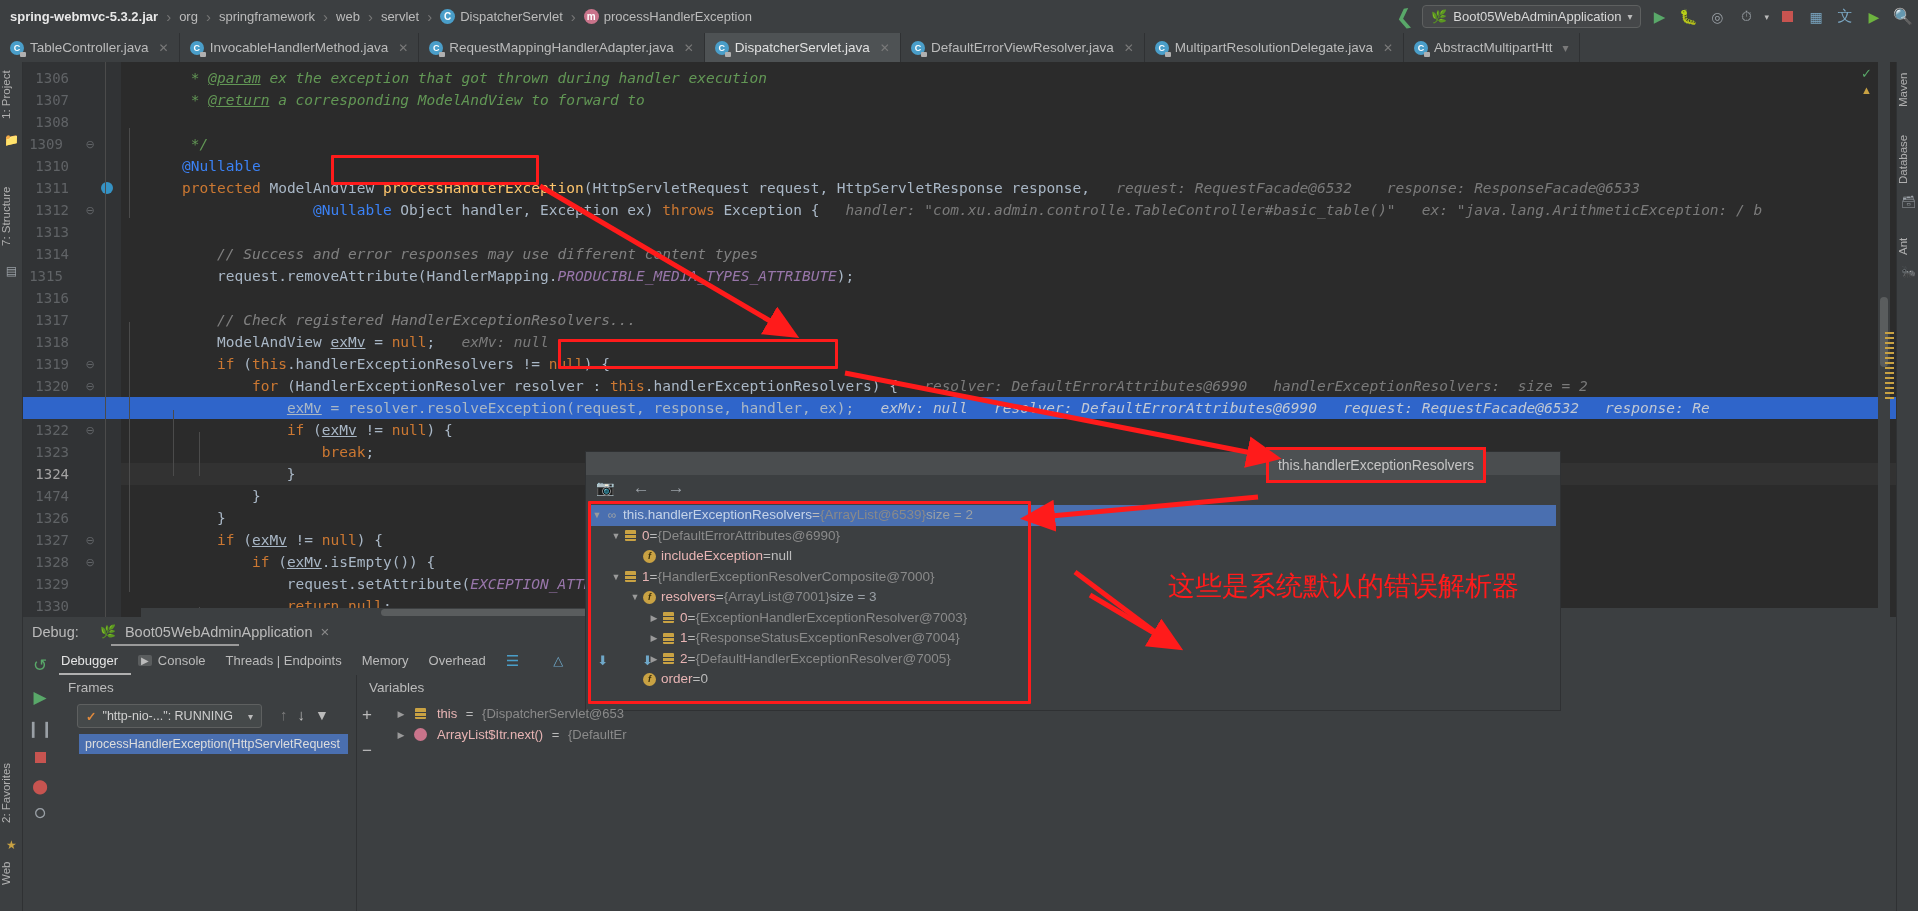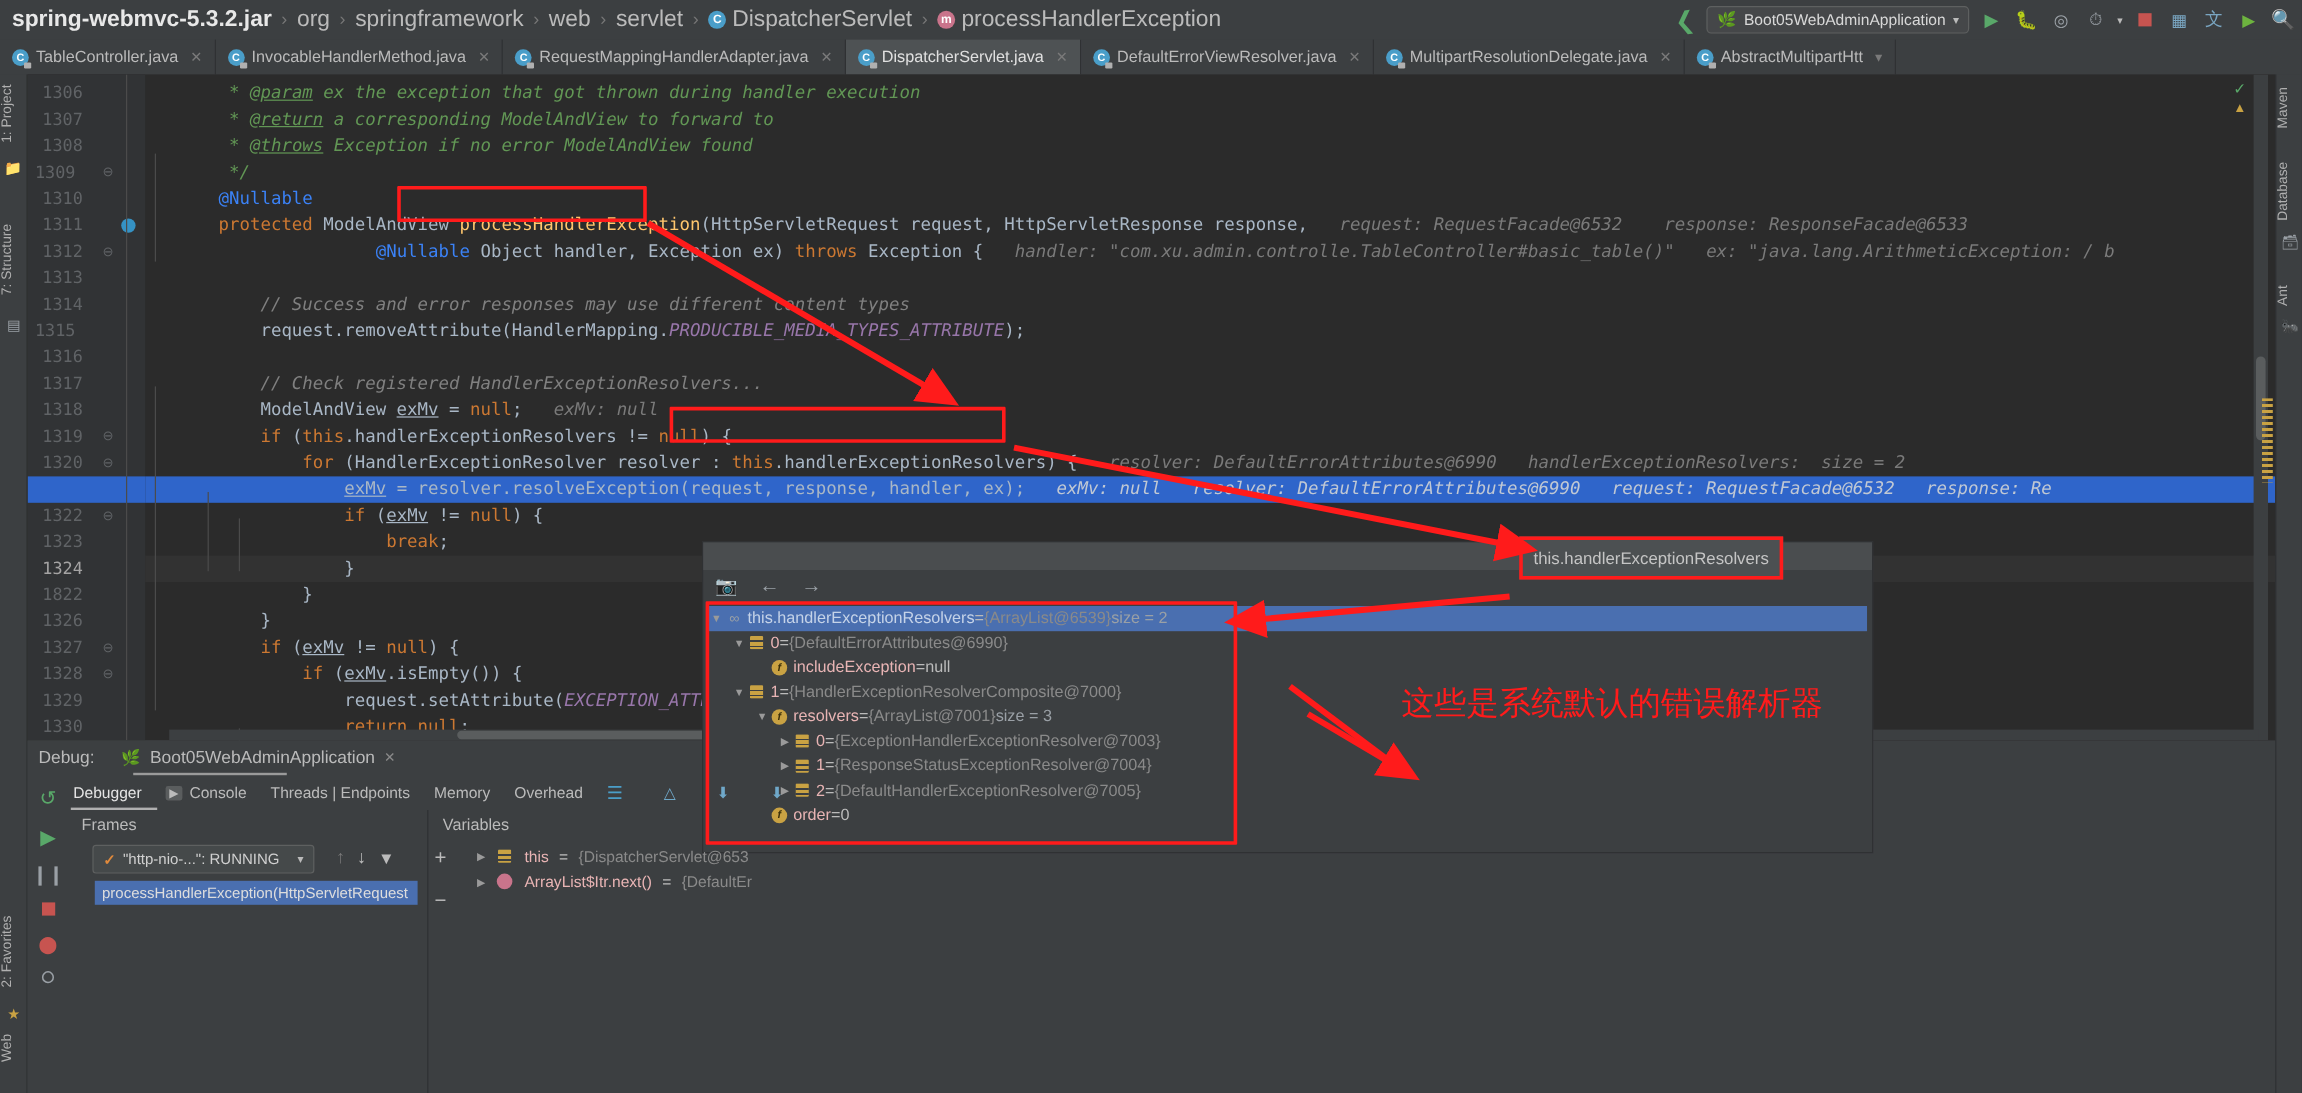--- a/index.html
+++ b/index.html
@@ -11,21 +11,21 @@
     font-family: "Liberation Sans", sans-serif;
   }
   #root { position: relative; width: 1918px; height: 911px; background: #3c3f41; }
 
   
   .topbar {
     position: absolute; left: 0; top: 0; width: 1918px; height: 33px;
     background: #3c3f41; display: flex; align-items: center;
   }
   .crumbs { display: flex; align-items: center; padding-left: 10px; height: 33px; }
-  .crumb { color: #bbbbbb; font-size: 19px; white-space: nowrap; }
+  .crumb { color: #bbbbbb; font-size: 13px; white-space: nowrap; }
   .crumb.bold { color: #e8e8e8; font-weight: bold; }
   .crumb-sep { color: #777; font-size: 15px; margin: 0 8px; }
   .crumb-ico {
     width: 15px; height: 15px; border-radius: 50%;
     display: inline-flex; align-items: center; justify-content: center;
     font-size: 10px; color: #fff; margin-right: 5px; font-weight: bold;
   }
   .ico-class { background: #4a9ec9; }
   .ico-method { background: #c9748b; }
 
@@ -342,34 +342,33 @@
         <div class="lnum" style="top: 291px;">1319</div>
         <div class="fold" style="top: 291px;">⊖</div>
         <div class="lnum" style="top: 313px;">1320</div>
         <div class="fold" style="top: 313px;">⊖</div>
         <div class="lnum" style="top: 335px;">1321</div>
         <div style="position: absolute; left: 0px; width: 98px; height: 22px; background: rgb(47, 101, 202); top: 335px;"></div>
         <div class="lnum" style="top: 357px;">1322</div>
         <div class="fold" style="top: 357px;">⊖</div>
         <div class="lnum" style="top: 379px;">1323</div>
         <div class="lnum cur" style="top: 401px;">1324</div>
-        <div class="lnum" style="top: 423px;">1822</div>
+        <div class="lnum" style="top: 423px;">1474</div>
         <div class="lnum" style="top: 445px;">1326</div>
         <div class="lnum" style="top: 467px;">1327</div>
         <div class="fold" style="top: 467px;">⊖</div>
         <div class="lnum" style="top: 489px;">1328</div>
         <div class="fold" style="top: 489px;">⊖</div>
         <div class="lnum" style="top: 511px;">1329</div>
         <div class="lnum" style="top: 533px;">1330</div>
         <div style="position: absolute; left: 82px; top: 0px; width: 1px; height: 555px; background: rgb(75, 75, 75);"></div>
       </div>
     <div class="code">
         <div class="line" style="position: absolute; left: 0px; right: 0px; top: 5px;"><span class="c-cmt">        * </span><span class="c-cmt" style="text-decoration: underline;">@param</span><span class="c-cmt"> ex the exception that got thrown during handler execution</span></div>
         <div class="line" style="position: absolute; left: 0px; right: 0px; top: 27px;"><span class="c-cmt">        * </span><span class="c-cmt" style="text-decoration: underline;">@return</span><span class="c-cmt"> a corresponding ModelAndView to forward to</span></div>
-        <div class="line" style="position: absolute; left: 0px; right: 0px; top: 49px;"><span class="c-cmt">        * </span><span class="c-cmt" style="text-decoration: underline;">@throws</span><span class="c-cmt"> Exception if no error ModelAndView found</span></div>
         <div class="line" style="position: absolute; left: 0px; right: 0px; top: 71px;"><span class="c-cmt">        */</span></div>
         <div class="line" style="position: absolute; left: 0px; right: 0px; top: 93px;"><span class="c-ann">       @Nullable</span></div>
         <div class="line" style="position: absolute; left: 0px; right: 0px; top: 115px;"><span class="c-txt">       </span><span class="c-kw">protected</span><span class="c-txt"> ModelAndView </span><span class="c-id">processHandlerException</span><span class="c-txt">(HttpServletRequest request, HttpServletResponse response,</span><span class="c-hint">   request: RequestFacade@6532    response: ResponseFacade@6533</span></div>
         <div class="line" style="position: absolute; left: 0px; right: 0px; top: 137px;"><span class="c-txt">                      </span><span class="c-ann">@Nullable</span><span class="c-txt"> Object handler, Exception ex) </span><span class="c-kw">throws</span><span class="c-txt"> Exception {</span><span class="c-hint">   handler: "com.xu.admin.controlle.TableController#basic_table()"   ex: "java.lang.ArithmeticException: / b</span></div>
         <div class="line" style="position: absolute; left: 0px; right: 0px; top: 159px;"></div>
         <div class="line" style="position: absolute; left: 0px; right: 0px; top: 181px;"><span class="c-txt">           </span><span class="c-cmt2">// Success and error responses may use different content types</span></div>
         <div class="line" style="position: absolute; left: 0px; right: 0px; top: 203px;"><span class="c-txt">           request.removeAttribute(HandlerMapping.</span><span class="c-static">PRODUCIBLE_MEDIA_TYPES_ATTRIBUTE</span><span class="c-txt">);</span></div>
         <div class="line" style="position: absolute; left: 0px; right: 0px; top: 225px;"></div>
         <div class="line" style="position: absolute; left: 0px; right: 0px; top: 247px;"><span class="c-txt">           </span><span class="c-cmt2">// Check registered HandlerExceptionResolvers...</span></div>
         <div class="line" style="position: absolute; left: 0px; right: 0px; top: 291px;"><span class="c-txt">           </span><span class="c-kw">if</span><span class="c-txt"> (</span><span class="c-kw">this</span><span class="c-txt">.handlerExceptionResolvers != </span><span class="c-kw">null</span><span class="c-txt">) {</span></div>

